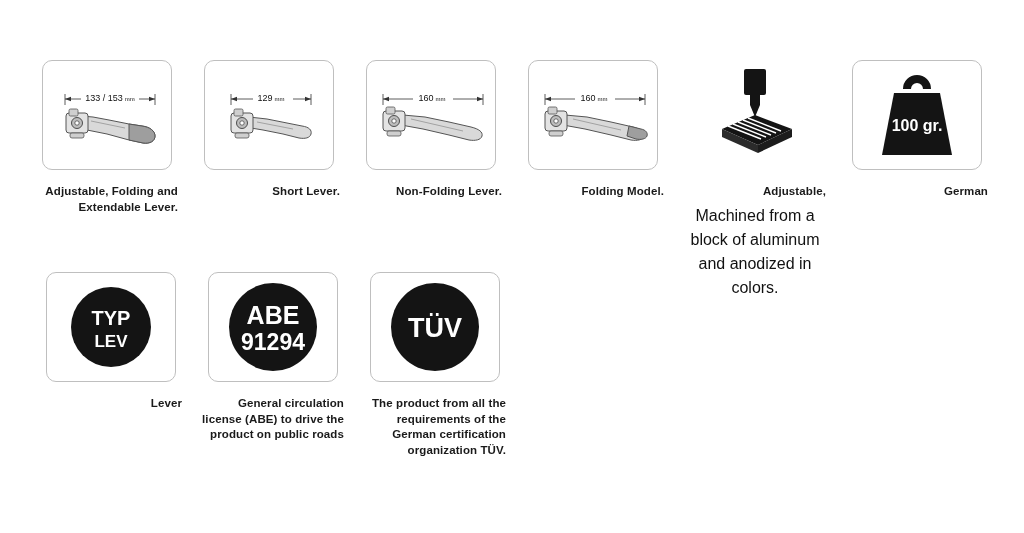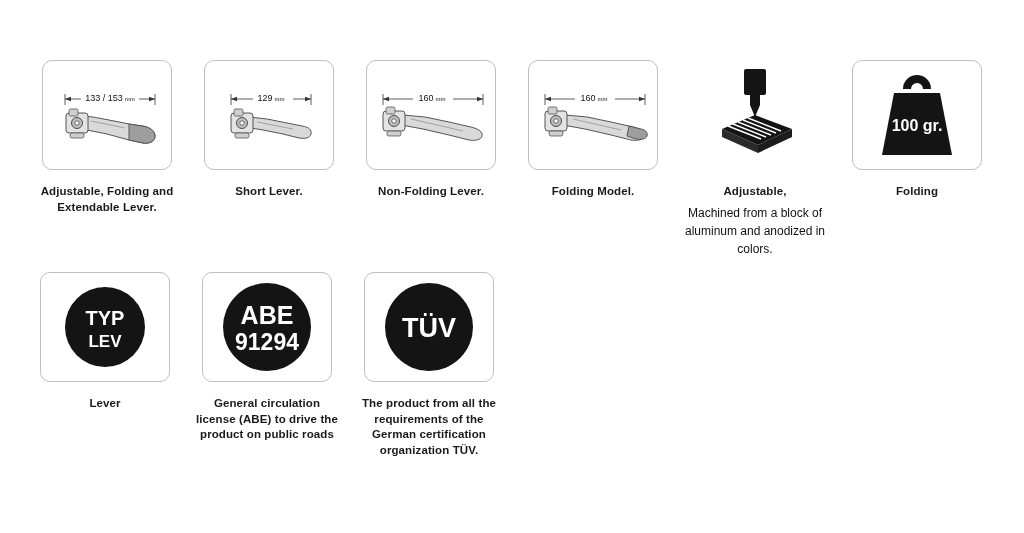--- a/index.html
+++ b/index.html
@@ -21,21 +21,21 @@
     width: 1024px;
     height: 533px;
   }
   .row {
     position: absolute;
     display: flex;
     flex-direction: row;
     align-items: flex-start;
   }
   .row-1 { left: 42px; top: 60px; }
-  .row-2 { left: 40px; top: 272px; }
+  .row-2 { left: 46px; top: 272px; }
 
   .cell {
     width: 130px;
     margin-right: 32px;
     display: flex;
     flex-direction: column;
     align-items: center;
   }
 
   .box {
@@ -48,31 +48,31 @@
     display: flex;
     align-items: center;
     justify-content: center;
     overflow: hidden;
   }
   .box.plain {
     border: none;
   }
   .caption {
     margin-top: 14px;
-    text-align: center;
+    text-align: right;
     font-size: 11.5px;
     font-weight: bold;
     line-height: 1.35;
     width: 142px;
     letter-spacing: 0.1px;
   }
   .subcaption {
     margin-top: 4px;
     text-align: center;
-    font-size: 12px;
+    font-size: 16px;
     font-weight: normal;
     line-height: 1.5;
     width: 142px;
     color: #111;
   }
   svg { display: block; }
 
   .dimtext {
     font-family: "Liberation Sans", sans-serif;
     font-size: 9px;
@@ -220,21 +220,21 @@
     </div>
 
     <div class="cell">
       <div class="box">
         <svg width="118" height="104" viewBox="0 0 118 104">
           <path d="M59 12 a14 14 0 0 1 14 14 h-8 a6 6 0 0 0 -12 0 h-8 a14 14 0 0 1 14 -14 z" fill="#141414"></path>
           <path d="M36 30 L82 30 L94 92 L24 92 Z" fill="#141414"></path>
           <text x="59" y="68" text-anchor="middle" font-family="Liberation Sans, sans-serif" font-size="16" font-weight="bold" fill="#ffffff">100 gr.</text>
         </svg>
       </div>
-      <div class="caption">Folding</div>
+      <div class="caption">German</div>
     </div>
 
   </div>
 
   <div class="row row-2">
 
     <div class="cell">
       <div class="box">
         <svg width="118" height="104" viewBox="0 0 118 104">
           <circle cx="59" cy="52" r="40" fill="#141414"></circle>

